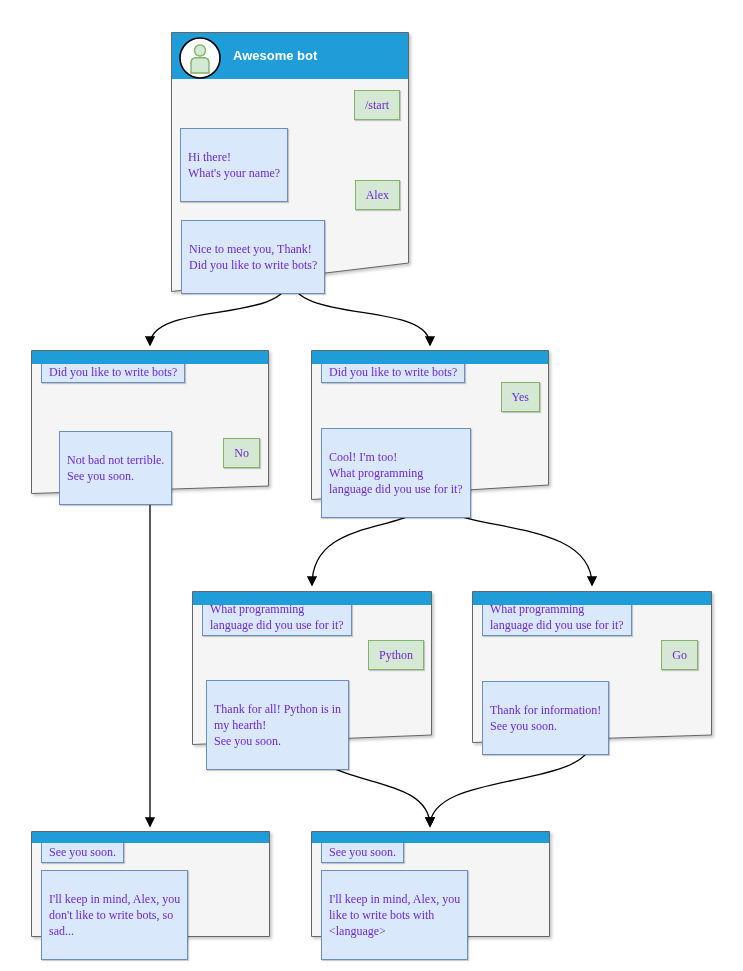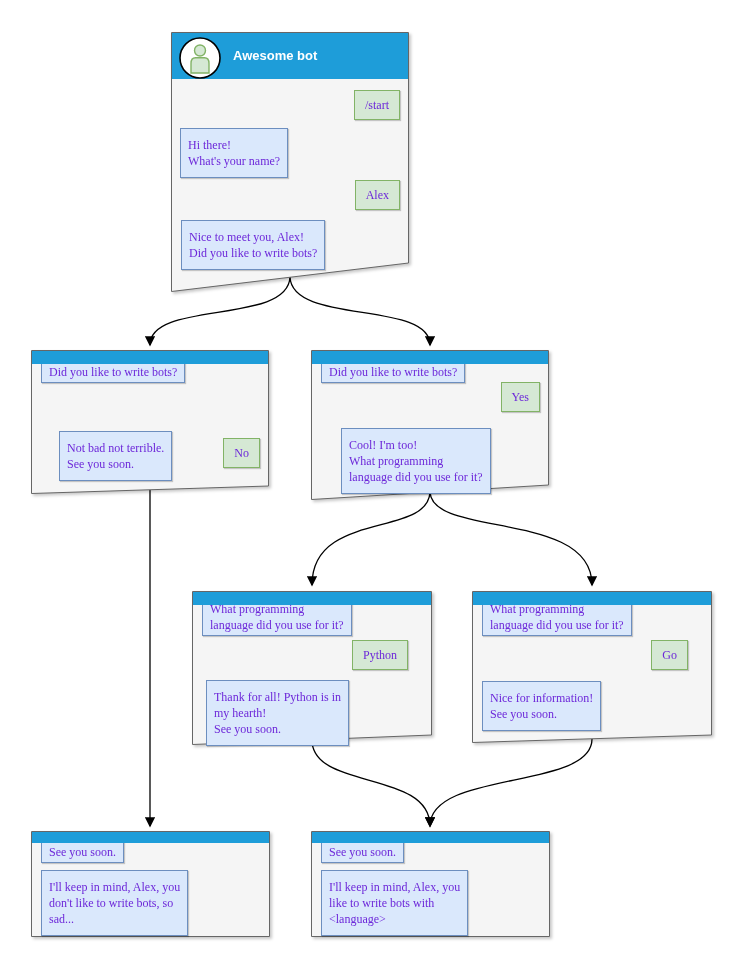--- a/index.html
+++ b/index.html
@@ -19,21 +19,21 @@
   .win-header.tall{height:46px;}
   .win-header.slim{height:13px;}
   .win-header.xslim{height:11px;}
   .bot-title{position:absolute;left:61px;top:15px;color:#ffffff;font-size:13px;font-weight:bold;}
   .avatar{position:absolute;left:7px;top:4px;z-index:4;}
   .bubble{
     position:absolute;z-index:2;width:max-content;max-width:180px;
     font-size:12px;line-height:16px;color:#6d28d9;white-space:pre-line;
     border-radius:0;box-shadow:1px 1px 1px rgba(0,0,0,0.2);font-family:Liberation Serif, serif;
   }
-  .bubble.bot{background:var(--bot-fill);border:1px solid var(--bot-border);padding:8px 7px;}
+  .bubble.bot{background:var(--bot-fill);border:1px solid var(--bot-border);padding:20px 7px;}
   .bubble.user{background:var(--user-fill);border:1px solid var(--user-border);padding:6px 10px;}
   .bubble.slim{padding:2px 7px;}
   .connector{fill:none;stroke:#000000;stroke-width:1.3;}
 </style>
 </head>
 <body>
 
 <div id="canvas">
 
   <svg id="connector-layer" width="743" height="971" viewBox="0 0 743 971">
@@ -67,21 +67,21 @@
           <circle cx="21" cy="13.5" r="5.5" fill="#D5E8D4" stroke="#82B366" stroke-width="1.4"></circle>
           <path d="M12,36 L12,26.5 Q12,20.8 16.5,20.8 L25.5,20.8 Q30,20.8 30,26.5 L30,36 Z" fill="#D5E8D4" stroke="#82B366" stroke-width="1.4"></path>
         </g>
       </svg>
       <span class="bot-title">Awesome bot</span>
     </div>
     <div class="bubble user" style="right:9px;top:58px;">/start</div>
     <div class="bubble bot" style="left:9px;top:96px;">Hi there!
 What's your name?</div>
     <div class="bubble user" style="right:9px;top:148px;">Alex</div>
-    <div class="bubble bot" style="left:10px;top:188px;">Nice to meet you, Alex!
+    <div class="bubble bot" style="left:10px;top:188px;">Nice to meet you, Thank!
 Did you like to write bots?</div>
   </div>
 
   <div class="window" style="left:31px;top:350px;width:238px;height:144px;">
     <svg class="frame" width="238" height="144">
       <polygon points="0.5,0.5 237.5,0.5 237.5,136 0.5,143.5"></polygon>
     </svg>
     <div class="win-header slim"></div>
     <div class="bubble bot slim" style="left:10px;top:11px;">Did you like to write bots?</div>
     <div class="bubble user" style="right:9px;top:40px;margin-top:48px;">No</div>
@@ -89,47 +89,47 @@
 See you soon.</div>
   </div>
 
   <div class="window" style="left:311px;top:350px;width:238px;height:150px;">
     <svg class="frame" width="238" height="150">
       <polygon points="0.5,0.5 237.5,0.5 237.5,135 0.5,149.5"></polygon>
     </svg>
     <div class="win-header slim"></div>
     <div class="bubble bot slim" style="left:10px;top:11px;">Did you like to write bots?</div>
     <div class="bubble user" style="right:9px;top:32px;">Yes</div>
-    <div class="bubble bot" style="left:10px;top:78px;margin-left:20px;">Cool! I'm too!
+    <div class="bubble bot" style="left:10px;top:78px;">Cool! I'm too!
 What programming
 language did you use for it?</div>
   </div>
 
   <div class="window" style="left:192px;top:591px;width:240px;height:154px;">
     <svg class="frame" width="240" height="154">
       <polygon points="0.5,0.5 239.5,0.5 239.5,144 0.5,153.5"></polygon>
     </svg>
     <div class="win-header slim"></div>
     <div class="bubble bot slim" style="left:10px;top:7px;">What programming
 language did you use for it?</div>
-    <div class="bubble user" style="right:24px;top:49px;margin-left:44px;">Python</div>
+    <div class="bubble user" style="right:8px;top:49px;margin-left:44px;">Python</div>
     <div class="bubble bot" style="left:14px;top:89px;">Thank for all! Python is in
 my hearth!
 See you soon.</div>
   </div>
 
   <div class="window" style="left:472px;top:591px;width:240px;height:152px;">
     <svg class="frame" width="240" height="152">
       <polygon points="0.5,0.5 239.5,0.5 239.5,144 0.5,151.5"></polygon>
     </svg>
     <div class="win-header slim"></div>
     <div class="bubble bot slim" style="left:10px;top:7px;">What programming
 language did you use for it?</div>
-    <div class="bubble user" style="right:24px;top:49px;">Go</div>
-    <div class="bubble bot" style="left:10px;top:90px;">Nice for information!
+    <div class="bubble user" style="right:14px;top:49px;">Go</div>
+    <div class="bubble bot" style="left:10px;top:90px;">Thank for information!
 See you soon.</div>
   </div>
 
   <div class="window" style="left:31px;top:831px;width:239px;height:106px;">
     <svg class="frame" width="239" height="106">
       <polygon points="0.5,0.5 238.5,0.5 238.5,105.5 0.5,105.5"></polygon>
     </svg>
     <div class="win-header xslim"></div>
     <div class="bubble bot slim" style="left:10px;top:10px;">See you soon.</div>
     <div class="bubble bot" style="left:10px;top:39px;">I'll keep in mind, Alex, you

